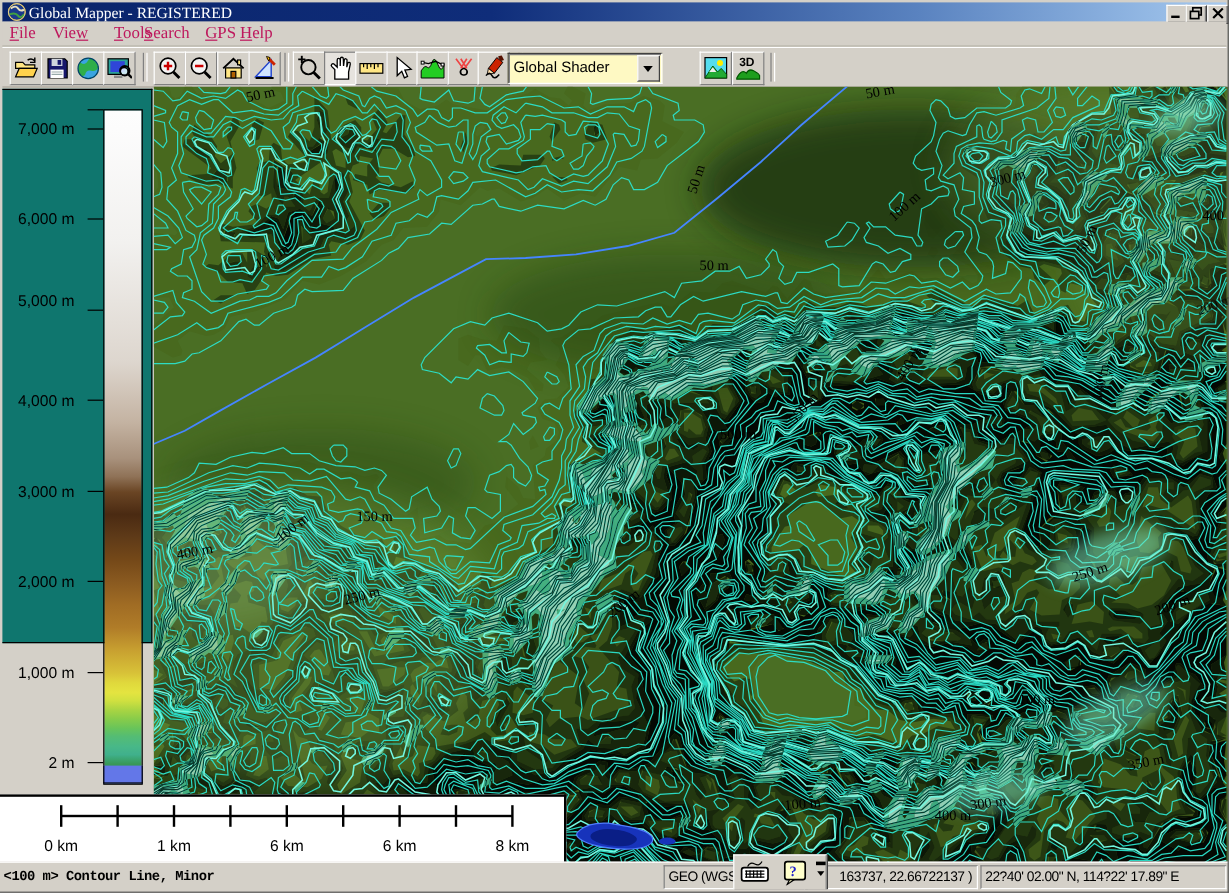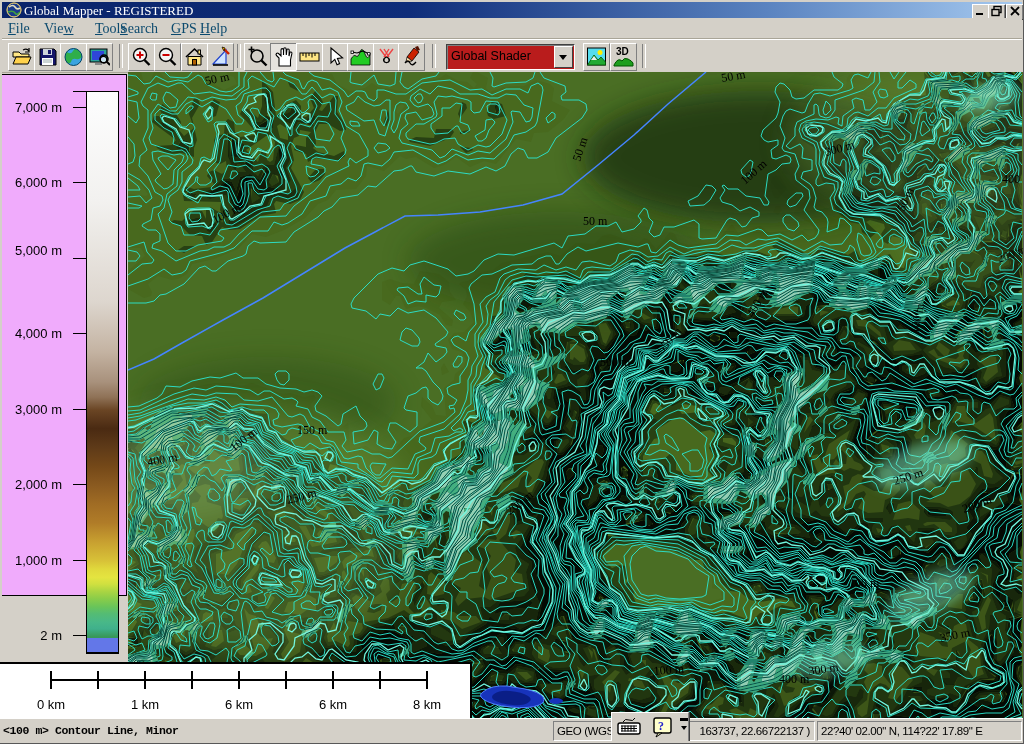--- a/index.html
+++ b/index.html
@@ -1,38 +1,38 @@
 <!DOCTYPE html>
 <html><head><meta charset="utf-8"><style>
 html,body{margin:0;padding:0;width:1024px;height:744px;overflow:hidden}
 body{background:#d4d0c8;font-family:"Liberation Sans",sans-serif;position:relative}
 .abs{position:absolute}
 
 #title{left:2px;top:2px;width:1020px;height:16px;background:linear-gradient(90deg,#0a246a 0%,#0f2d7a 40%,#5a83c0 75%,#a6caf0 100%);color:#fff}
 #title .txt{position:absolute;left:22px;top:1px;font-family:"Liberation Serif",serif;font-weight:normal;font-size:13px;letter-spacing:0px;white-space:nowrap}
 .wbtn{position:absolute;top:2px;width:16px;height:14px;background:#d4d0c8;border-top:1px solid #fff;border-left:1px solid #fff;border-right:1px solid #404040;border-bottom:1px solid #404040;box-shadow:inset -1px -1px 0 #808080;font-size:10px;text-align:center;line-height:12px;color:#000}
 
-#menu{left:2px;top:18px;width:1020px;height:20px;background:#d4d0c8;border-bottom:1px solid #a9a598;font-family:"Liberation Serif",serif;font-size:14px;color:#0c4a6e}
+#menu{left:2px;top:18px;width:1020px;height:20px;background:#d4d0c8;border-bottom:1px solid #a9a598;font-family:"Liberation Serif",serif;font-size:14px;color:#be185d}
 #menu span{position:absolute;top:3px}
 #menu u{text-decoration:underline}
 
 #tbar{left:2px;top:39px;width:1020px;height:32px;background:#d4d0c8;border-top:1px solid #fff;border-bottom:1px solid #a9a598}
 .tb{position:absolute;top:3px;width:25px;height:26px;background:#d4d0c8;border-top:1px solid #fff;border-left:1px solid #fff;border-right:1px solid #808080;border-bottom:1px solid #808080}
 .tb.dn{border-top:1px solid #808080;border-left:1px solid #808080;border-right:1px solid #fff;border-bottom:1px solid #fff;background:#e6e3de}
 .tb svg{position:absolute;left:2px;top:2px}
 .sep{position:absolute;top:4px;width:2px;height:24px;border-left:1px solid #808080;border-right:1px solid #fff}
 
-#combo{position:absolute;left:444px;top:4px;width:127px;height:24px;background:#b91c1c;border-top:1px solid #404040;border-left:1px solid #404040;border-bottom:1px solid #fff;border-right:1px solid #fff;box-shadow:inset 1px 1px 0 #808080}
+#combo{position:absolute;left:421px;top:4px;width:127px;height:24px;background:#fef9c3;border-top:1px solid #404040;border-left:1px solid #404040;border-bottom:1px solid #fff;border-right:1px solid #fff;box-shadow:inset 1px 1px 0 #808080}
 #combo .ct{position:absolute;left:4px;top:4px;font-size:12.5px;color:#000}
 #combo .ar{position:absolute;right:1px;top:1px;width:17px;height:20px;background:#d4d0c8;border-top:1px solid #fff;border-left:1px solid #fff;border-right:1px solid #404040;border-bottom:1px solid #404040}
 #combo .ar:after{content:"";position:absolute;left:4px;top:8px;border:4px solid transparent;border-top:5px solid #000}
 
 #map{left:128px;top:72px;width:896px;height:672px;overflow:hidden}
 
-#legend{left:2px;top:74px;width:125px;height:522px;background:#f0abfc;border:1px solid #000;border-left:none;box-sizing:border-box}
+#legend{left:2px;top:74px;width:125px;height:462px;background:#0f766e;border:1px solid #000;border-left:none;box-sizing:border-box}
 #legend .lab{position:absolute;font-size:13px;color:#000;right:64px;white-space:nowrap}
 #gbar{position:absolute;left:84px;top:16px;width:31px;height:561px;border:1px solid #000;background:linear-gradient(180deg,
  #fdfdfd 0%,#fcfcfc 2.9%,#f2f1ef 19.6%,#ddd6ce 37.4%,#c4b3a2 46.3%,#a8917c 51.7%,#8f7257 54.4%,#6a4524 56.7%,#4a2a12 60%,#5e3a18 63.3%,#744818 66.7%,#8a5a20 70.1%,#a06c24 73.4%,#b07c28 76.8%,#c8a030 80.2%,#d8c238 83.6%,#e0d83c 85%,#e4e440 86.5%,#d0e040 87.7%,#a8d443 89.1%,#88cc4a 90.4%,#68c45a 91.8%,#54bc74 93%,#48b888 94.5%,#40b08c 95.7%,#3ca878 96.2%,#389858 97.1%,#389858 100%)}
 #gblue{position:absolute;left:84px;top:563px;width:31px;height:14px;background:#6377e8;border:1px solid #000;border-top:none}
 .tick{position:absolute;left:71px;width:13px;height:1px;background:#000}
 
 #sbar{left:0;top:662px;width:472px;height:65px;background:#fff;border:2px solid #000;border-left:none;box-sizing:border-box}
 #sbar .l{position:absolute;background:#000}
 #sbar .kl{position:absolute;top:33px;font-size:13px;color:#000;transform:translateX(-50%);white-space:nowrap}
 

